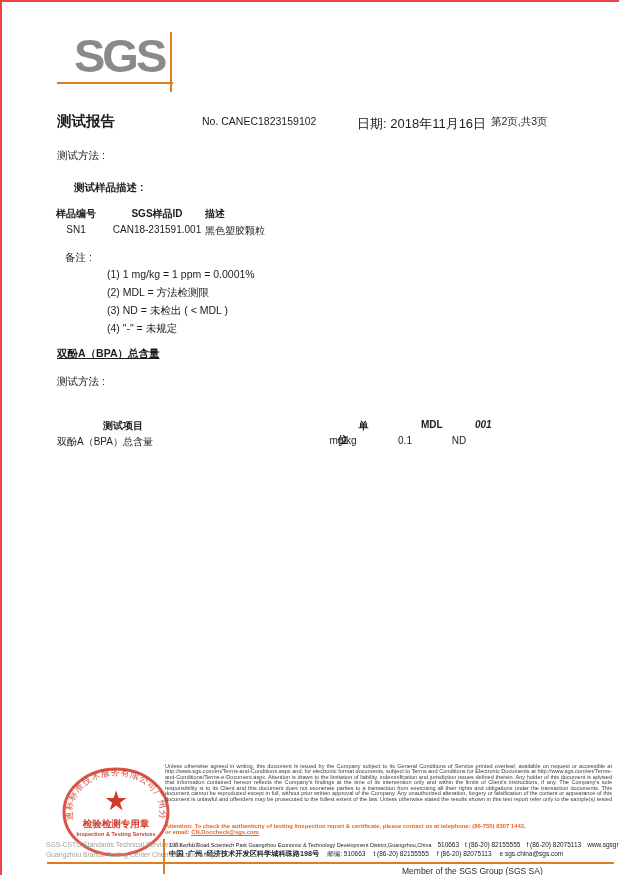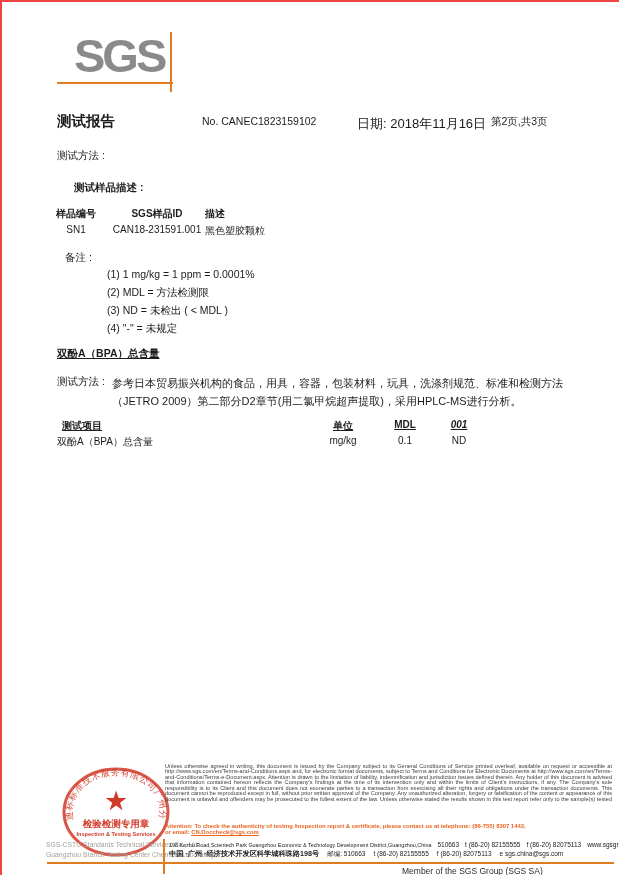--- a/index.html
+++ b/index.html
@@ -31,21 +31,21 @@
   .note{left:105px;font-size:10.5px;}
   .analyte-title{left:55px;top:345px;font-weight:bold;text-decoration:underline;}
   .method-label{left:55px;top:373px;}
   .method-text{left:110px;top:372px;width:486px;line-height:18px;font-size:11px;}
   .r-item{left:55px;}
   .r-item-h{left:60px;}
   .r-unit{left:313px;width:56px;text-align:center;}
   .r-mdl{left:378px;width:50px;text-align:center;}
   .r-val{left:432px;width:50px;text-align:center;}
   .r-head{top:417px;font-weight:bold;font-size:10px;}
-  .r-head .ul{text-decoration:underline;}
+  .r-head .ul{margin-left:41px;}
   .r-row{top:433px;font-size:10px;}
   .italic{font-style:italic;}
   
   .stamp-wrap{left:58px;top:764px;width:112px;height:94px;}
   .company-l1{left:44px;top:839px;font-size:6.8px;color:#a09f98;white-space:nowrap;}
   .company-l2{left:44px;top:849px;font-size:6.8px;color:#a09f98;white-space:nowrap;}
   .disclaimer{left:163px;top:762px;width:447px;font-size:5.6px;line-height:5.45px;
               text-align:justify;color:#3d3d3d;}
   .attention{left:163px;top:821px;width:447px;font-size:5.9px;line-height:6.4px;
              font-weight:bold;color:#e8641e;}
@@ -86,21 +86,20 @@
 
   <div class="abs notes-label">备注 :</div>
   <div class="abs note" style="top:266px">(1) 1 mg/kg = 1 ppm = 0.0001%</div>
   <div class="abs note" style="top:284px">(2) MDL = 方法检测限</div>
   <div class="abs note" style="top:302px">(3) ND = 未检出 ( &lt; MDL )</div>
   <div class="abs note" style="top:320px">(4) "-" = 未规定</div>
 
   <div class="abs analyte-title">双酚A（BPA）总含量</div>
 
   <div class="abs method-label">测试方法 :</div>
-  <div class="abs method-text">参考日本贸易振兴机构的食品，用具，容器，包装材料，玩具，洗涤剂规范、标准和检测方法（JETRO 2009）第二部分D2章节(用二氯甲烷超声提取)，采用HPLC-MS进行分析。</div>
 
   <div class="abs r-item-h r-head"><span class="ul">测试项目</span></div>
   <div class="abs r-unit r-head"><span class="ul">单位</span></div>
   <div class="abs r-mdl r-head"><span class="ul">MDL</span></div>
   <div class="abs r-val r-head"><span class="ul italic">001</span></div>
 
   <div class="abs r-item r-row">双酚A（BPA）总含量</div>
   <div class="abs r-unit r-row">mg/kg</div>
   <div class="abs r-mdl r-row">0.1</div>
   <div class="abs r-val r-row">ND</div>

